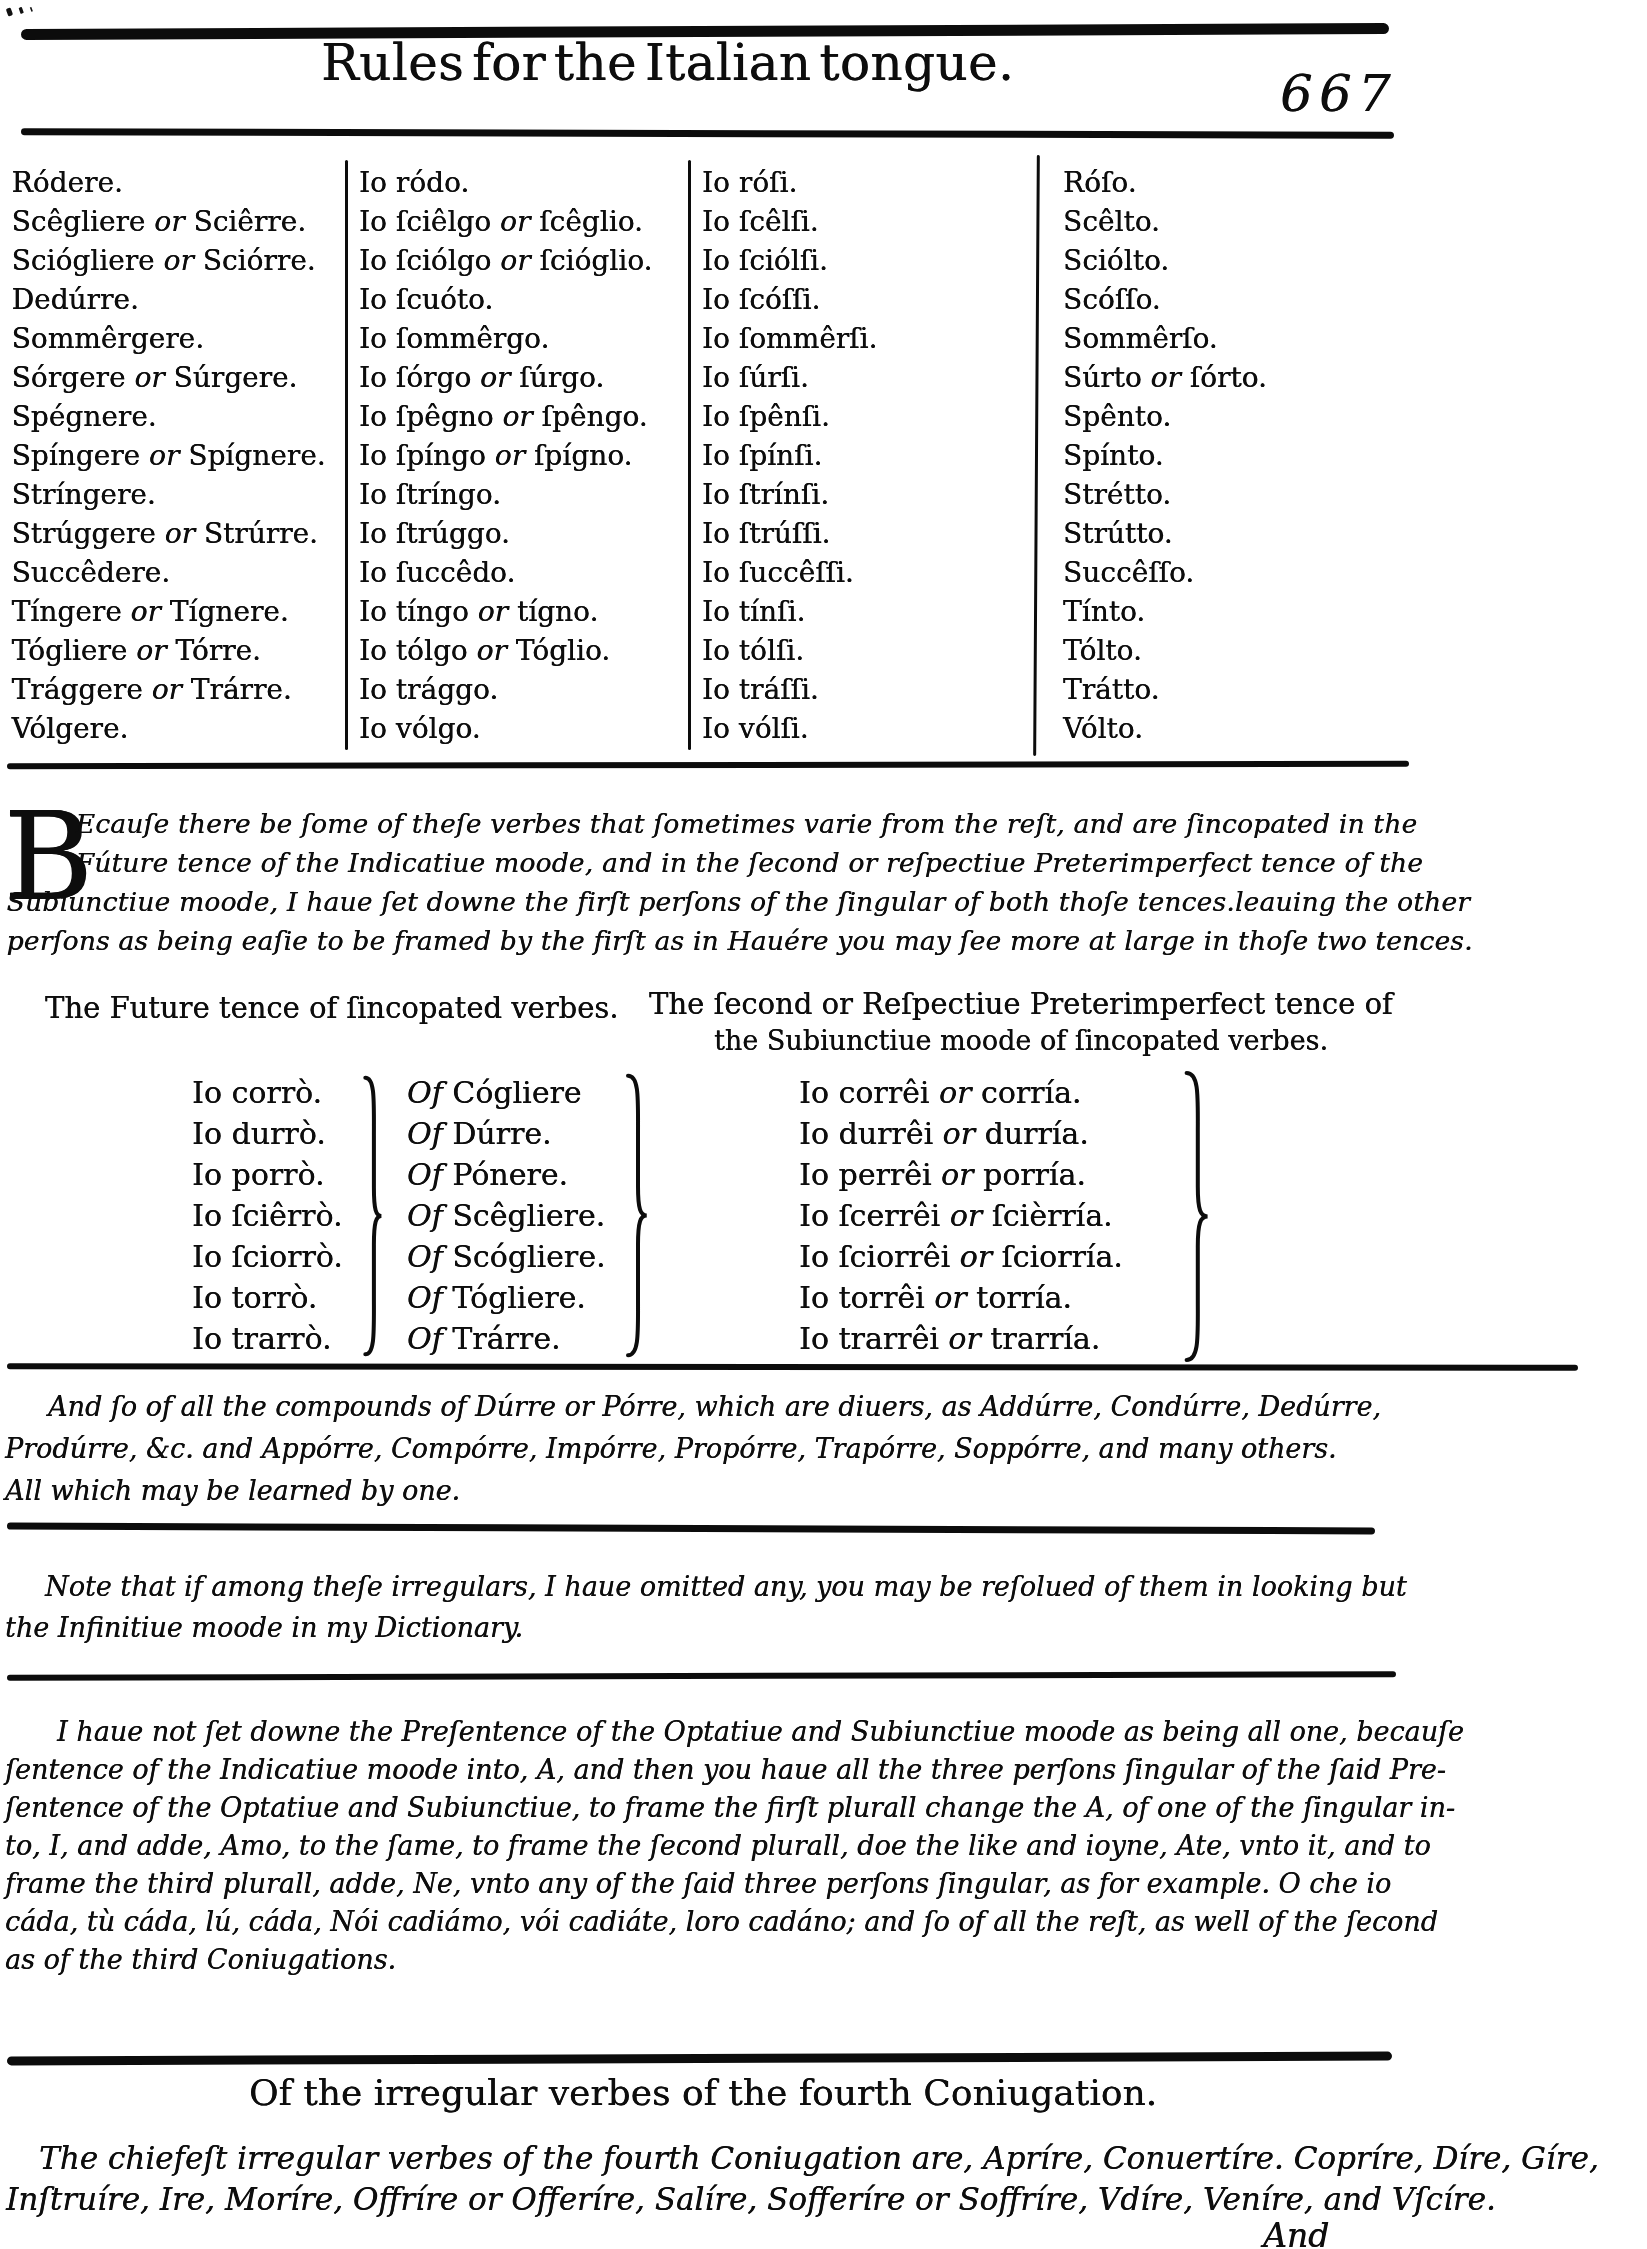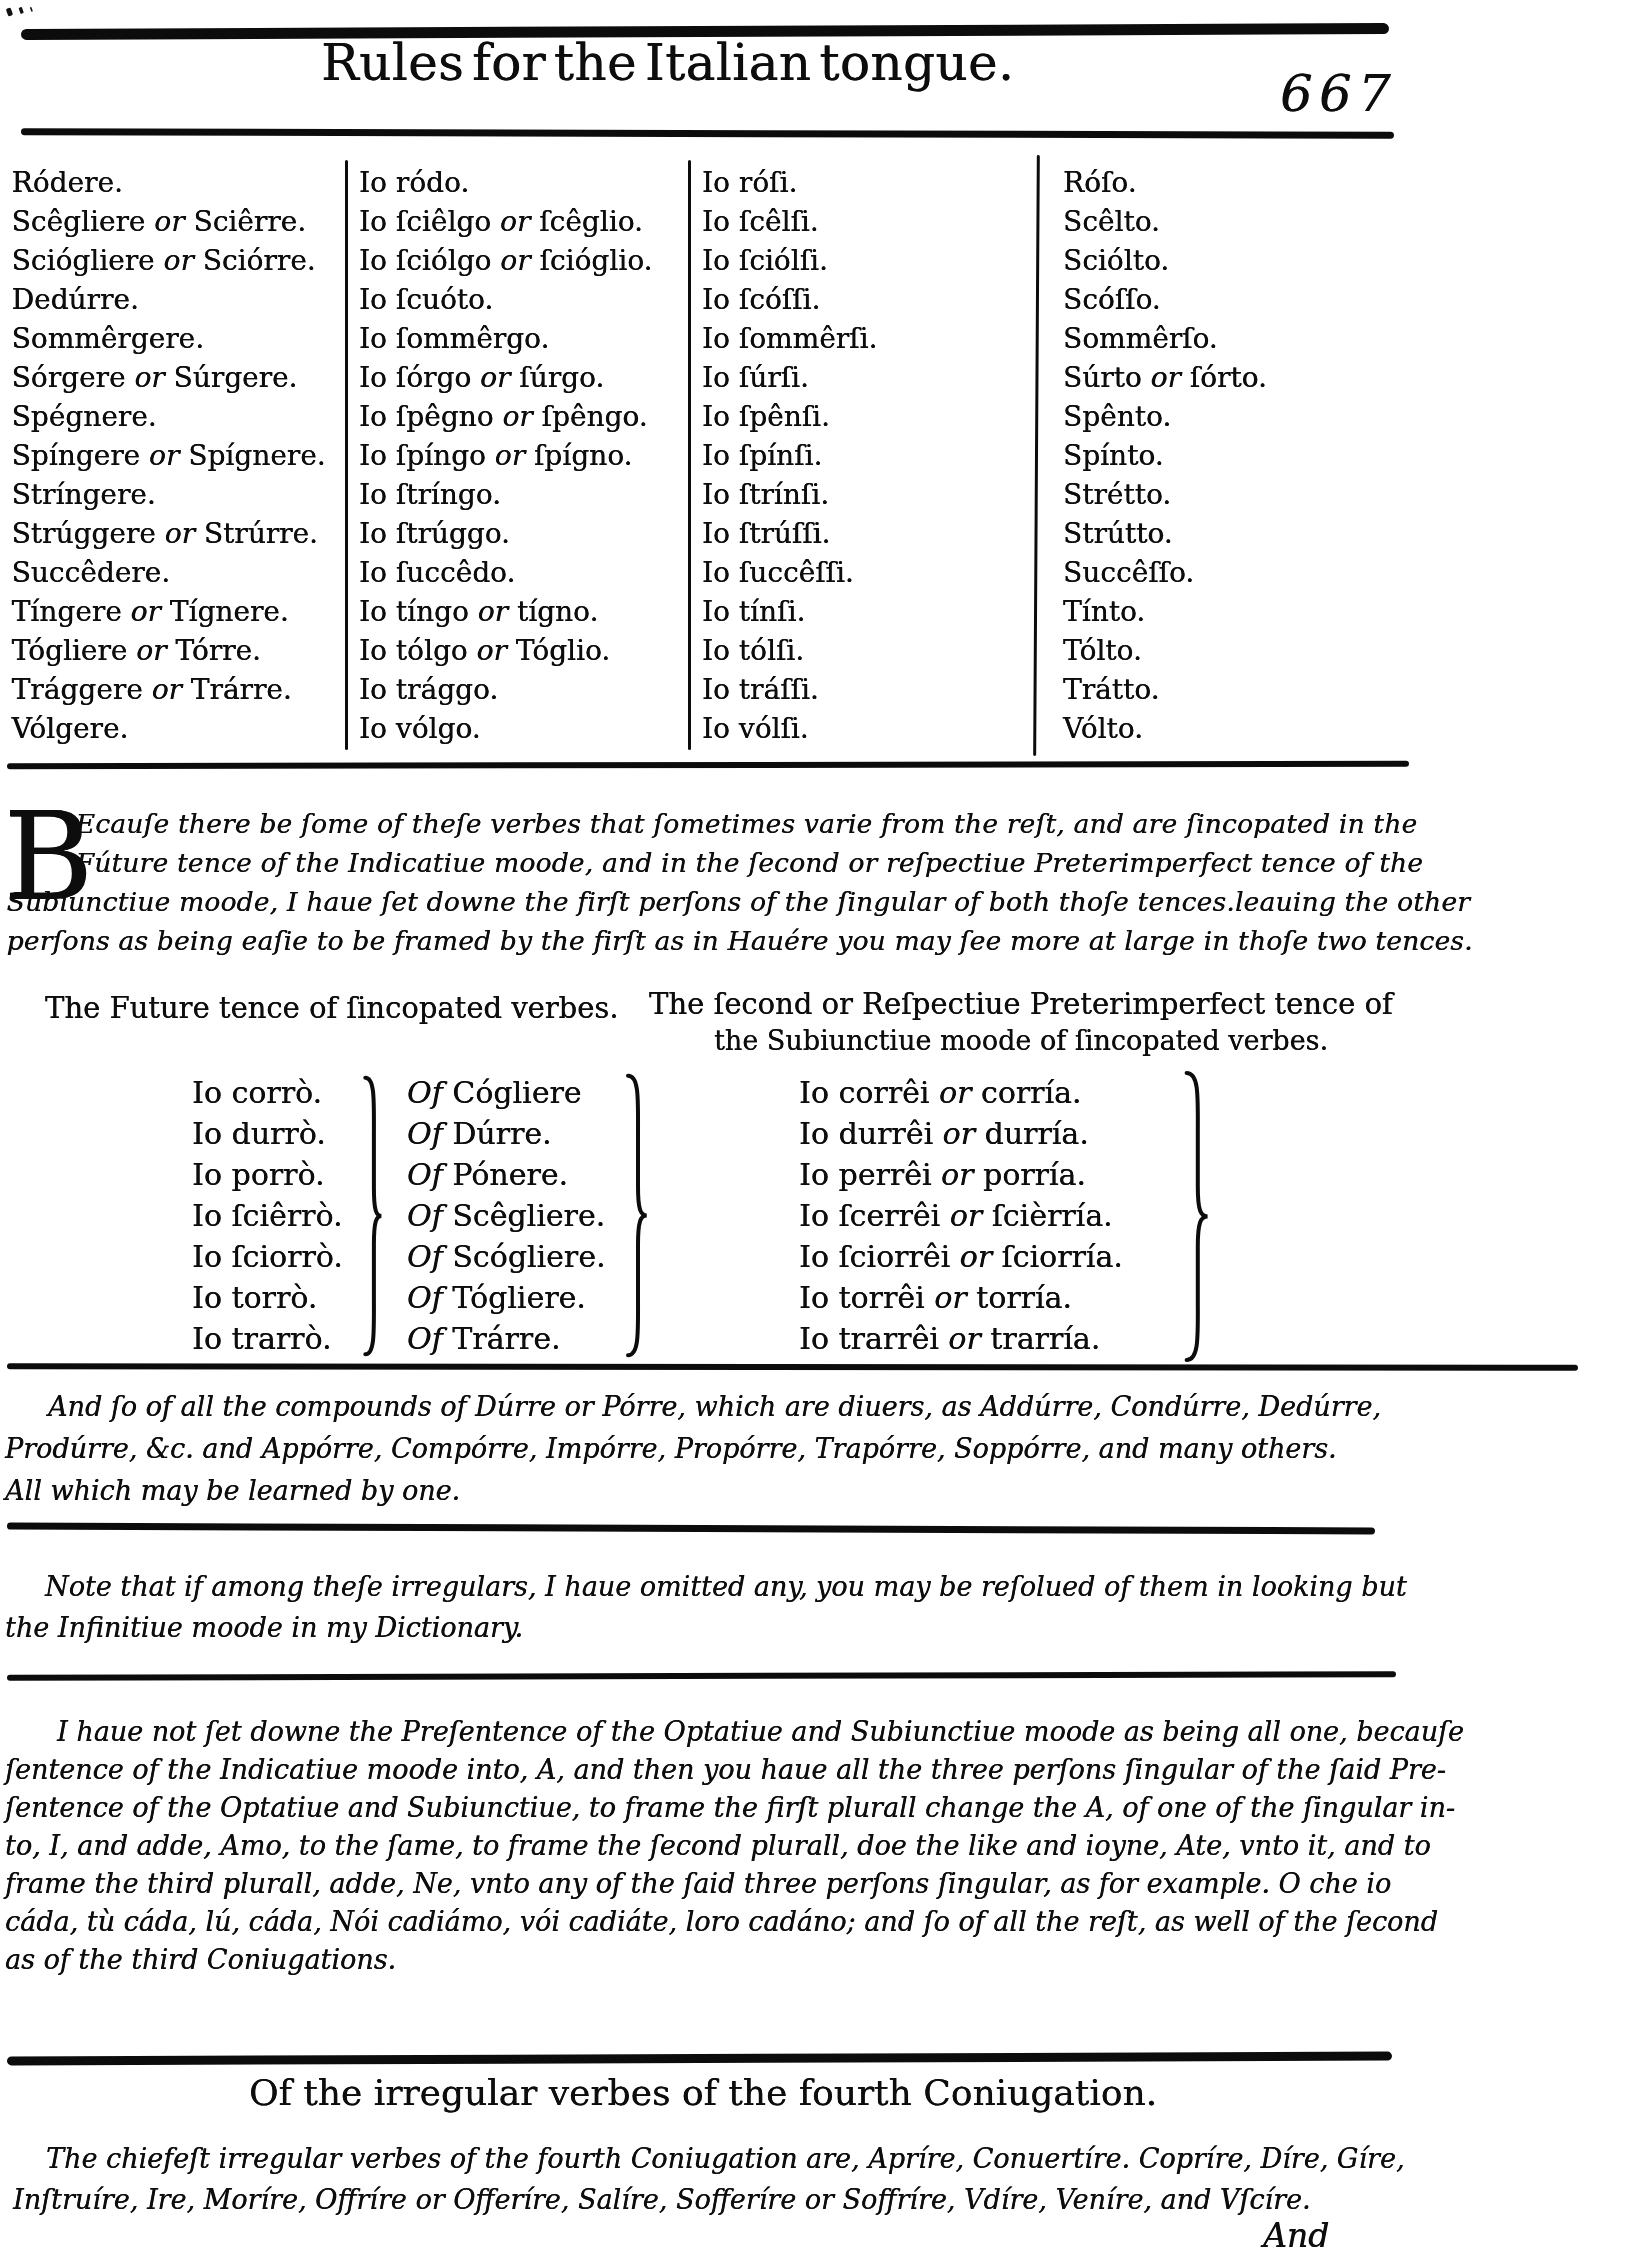--- a/index.html
+++ b/index.html
@@ -65,21 +65,21 @@
   .brace path{stroke:#0c0c0c;fill:none;stroke-width:4;vector-effect:non-scaling-stroke;stroke-linecap:round;}
 
   .compounds{left:5px;top:1386px;width:1406px;font-size:27px;line-height:42px;}
   .compounds .line:first-child{margin-left:43px;}
   .note{left:5px;top:1566px;width:1406px;font-size:27px;line-height:41px;}
   .note .line:first-child{margin-left:40px;}
   .presentence{left:5px;top:1713px;width:1406px;font-size:27px;line-height:38px;}
   .presentence .line:first-child{margin-left:52px;}
 
   .fourthHead{left:0;top:2072px;width:1406px;text-align:center;font-size:36px;}
-  .fourthPara{left:13px;top:2138px;width:1406px;font-size:27px;line-height:41px;}
+  .fourthPara{left:6px;top:2138px;width:1406px;font-size:31px;line-height:41px;}
   .fourthPara .line:first-child{margin-left:33px;}
   .catchword{position:absolute;left:1263px;top:2216px;font-size:33px;font-style:italic;
              text-shadow:0.5px 0 currentColor;}
 </style>
 </head>
 <body>
 
 <div id="page">
 
   <div class="speck"></div>

